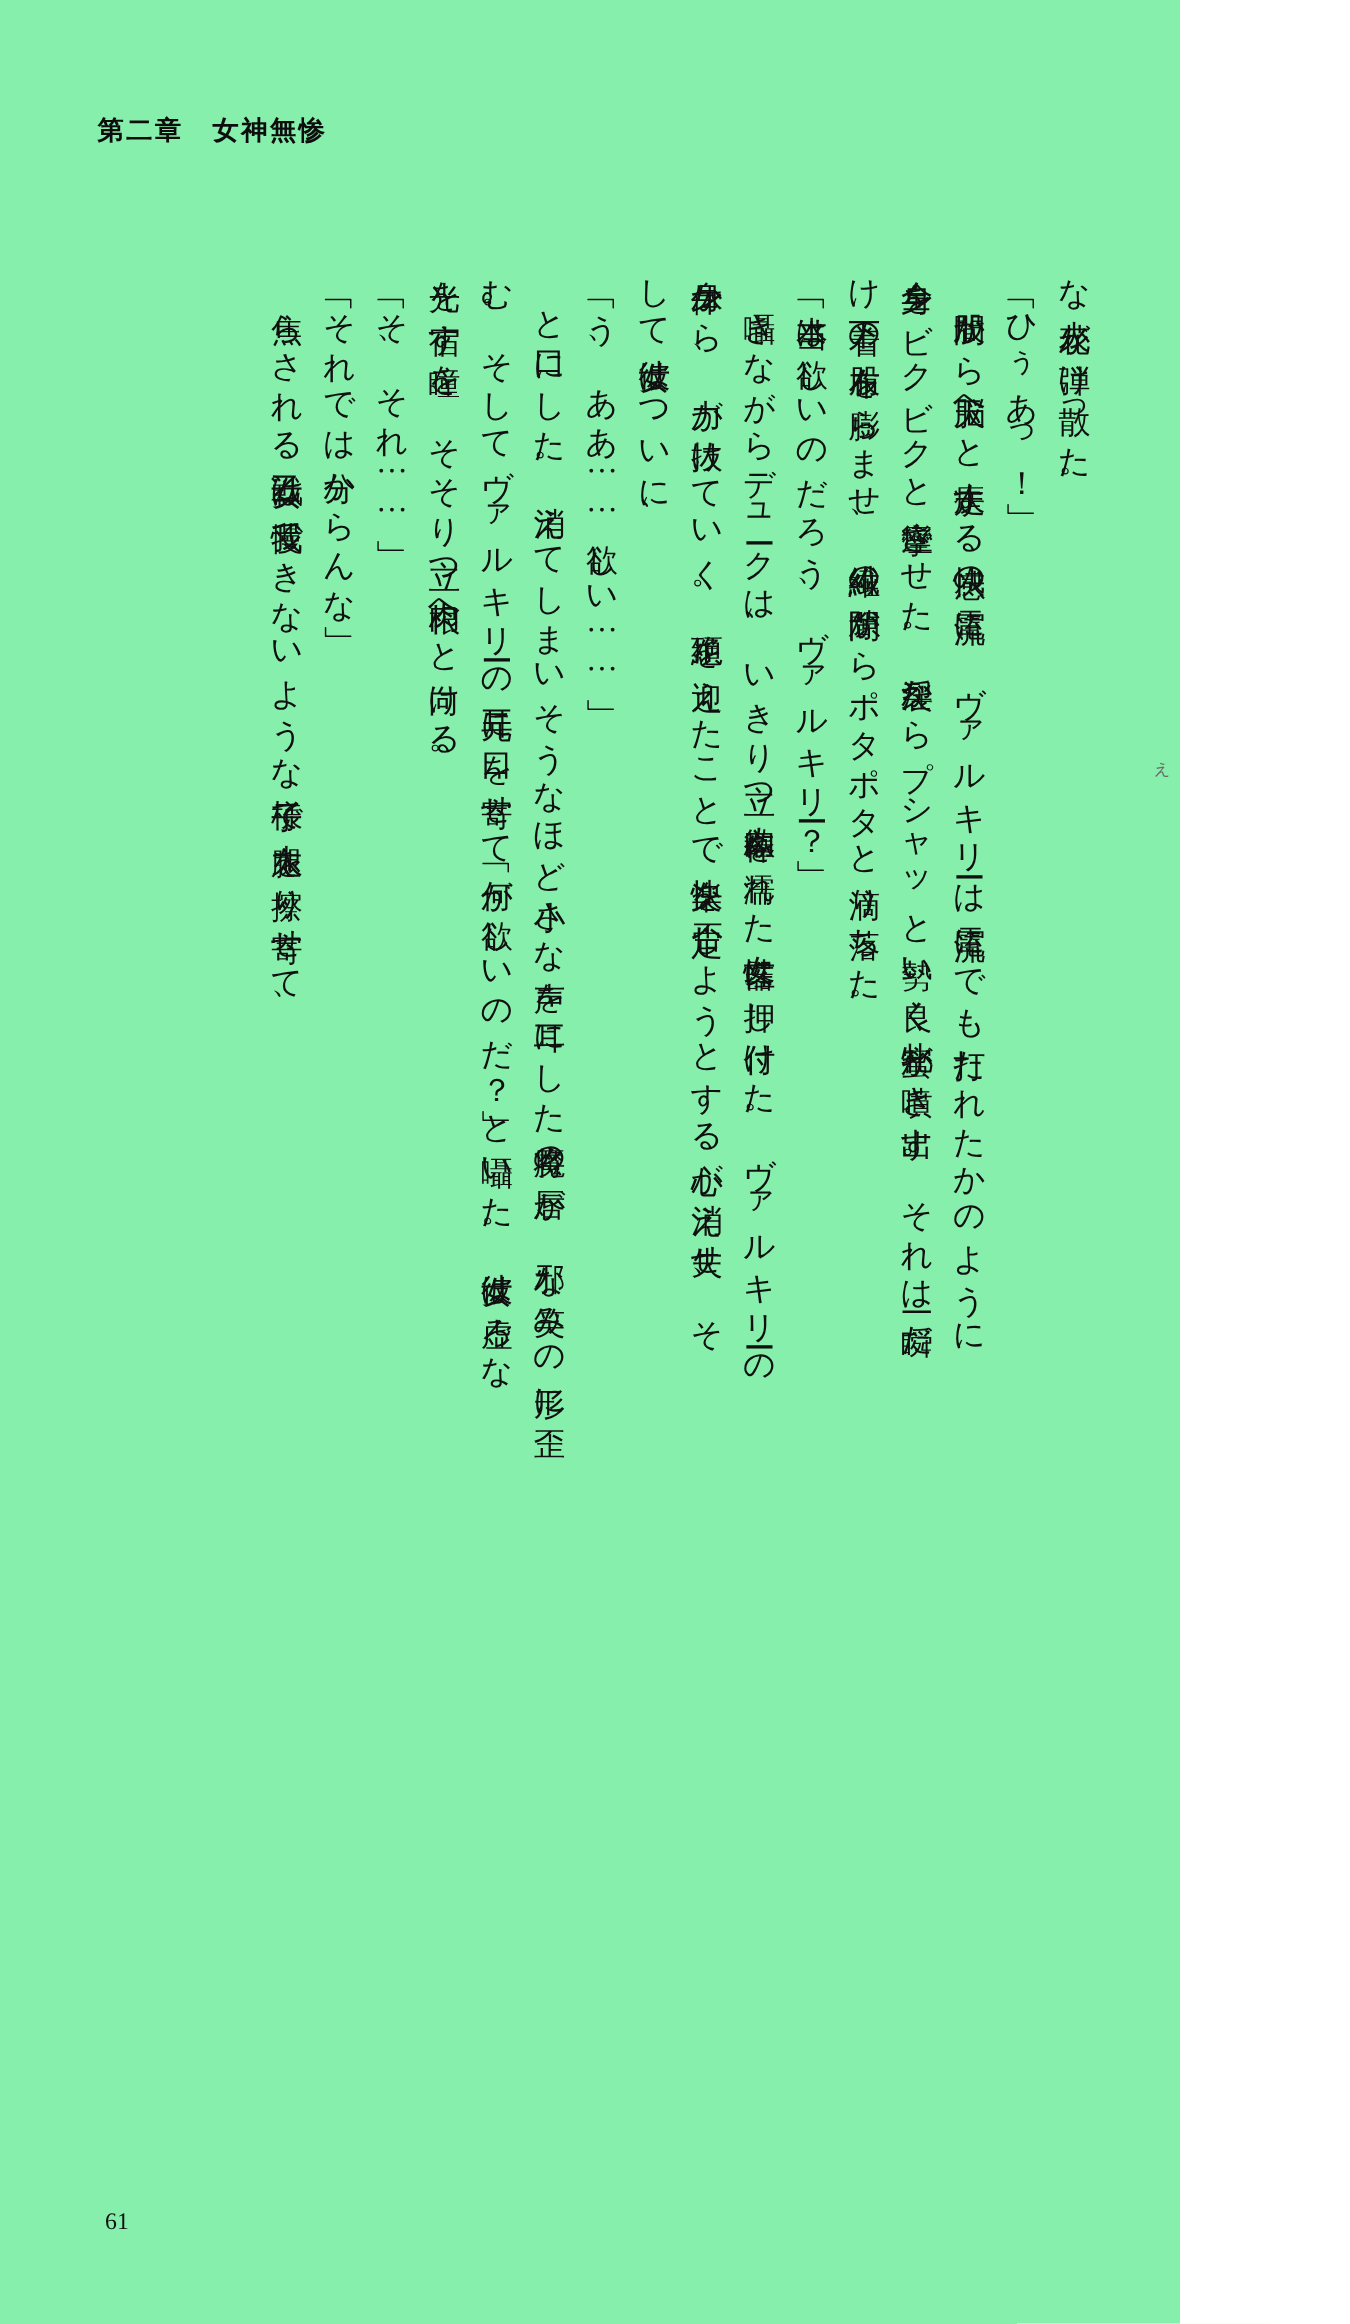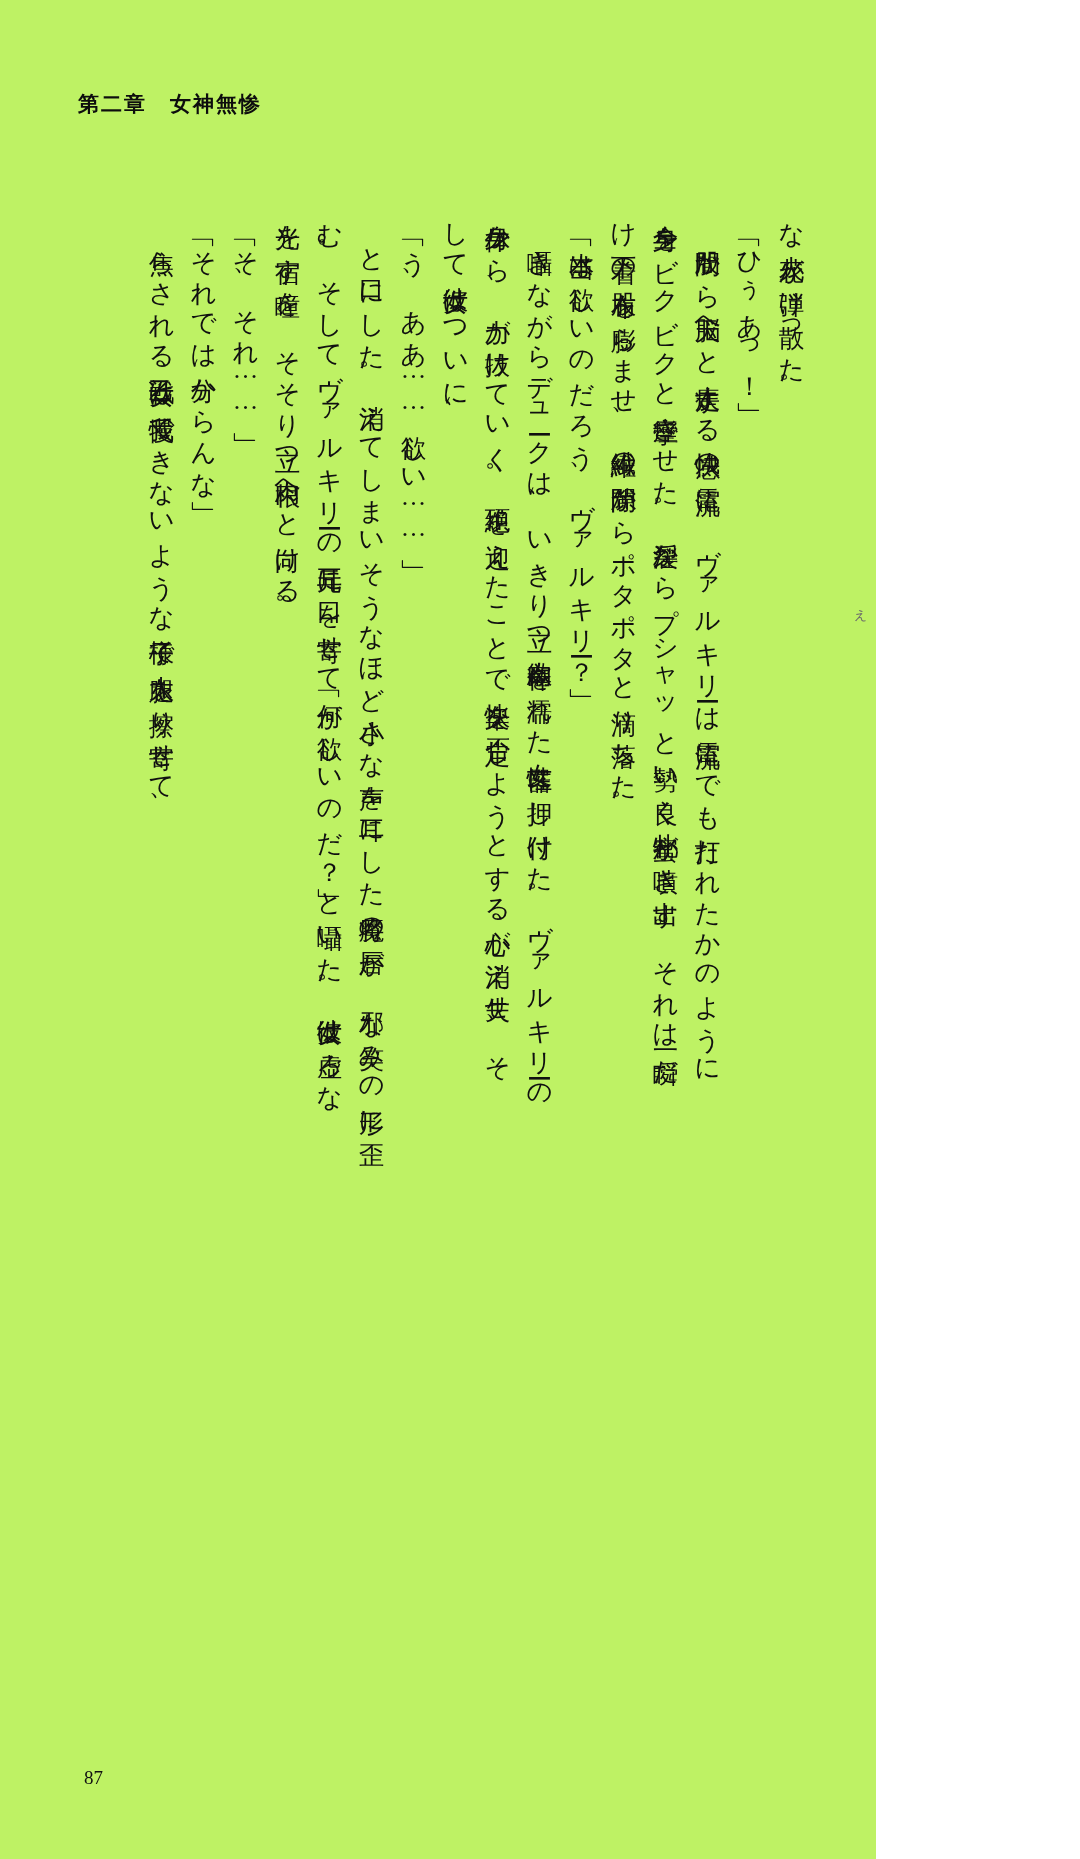--- a/index.html
+++ b/index.html
@@ -2,23 +2,23 @@
 <html><head>
 <meta charset="utf-8">
 <style>
   html, body {
     margin: 0;
     padding: 0;
     background: #ffffff;
   }
   .page {
     position: relative;
-    width: 876px;
+    width: 944px;
     height: 1859px;
-    background: #bef264;
+    background: #86efac;
     font-family: "Liberation Serif", "DejaVu Serif", serif;
     color: #111111;
     overflow: hidden;
   }
   .chapter-header {
     position: absolute;
     top: 90px;
     left: 78px;
     font-size: 21px;
     letter-spacing: 2px;
@@ -90,15 +90,15 @@
     <div class="tcol indent">と口にした。消えてしまいそうなほど小さな声を耳にした魔将の唇が、邪な笑みの形に歪</div>
     <div class="tcol">む。そしてヴァルキリーの耳元に口を寄せて「何が欲しいのだ？」と囁いた。彼女は虚ろな</div>
     <div class="tcol">光を宿す瞳を、そそり立つ肉根へと向ける。</div>
     <div class="tcol indent">「そ、それ……」</div>
     <div class="tcol indent">「それでは分からんな」</div>
     <div class="tcol indent">焦らされる戦乙女は我慢できないような様子で太腿を擦り寄せて、</div>
   </div>
 
   <div class="edge-mark">ぇ</div>
 
-  <div class="page-number">87</div>
+  <div class="page-number">61</div>
 
 </div>
 
 </body></html>

